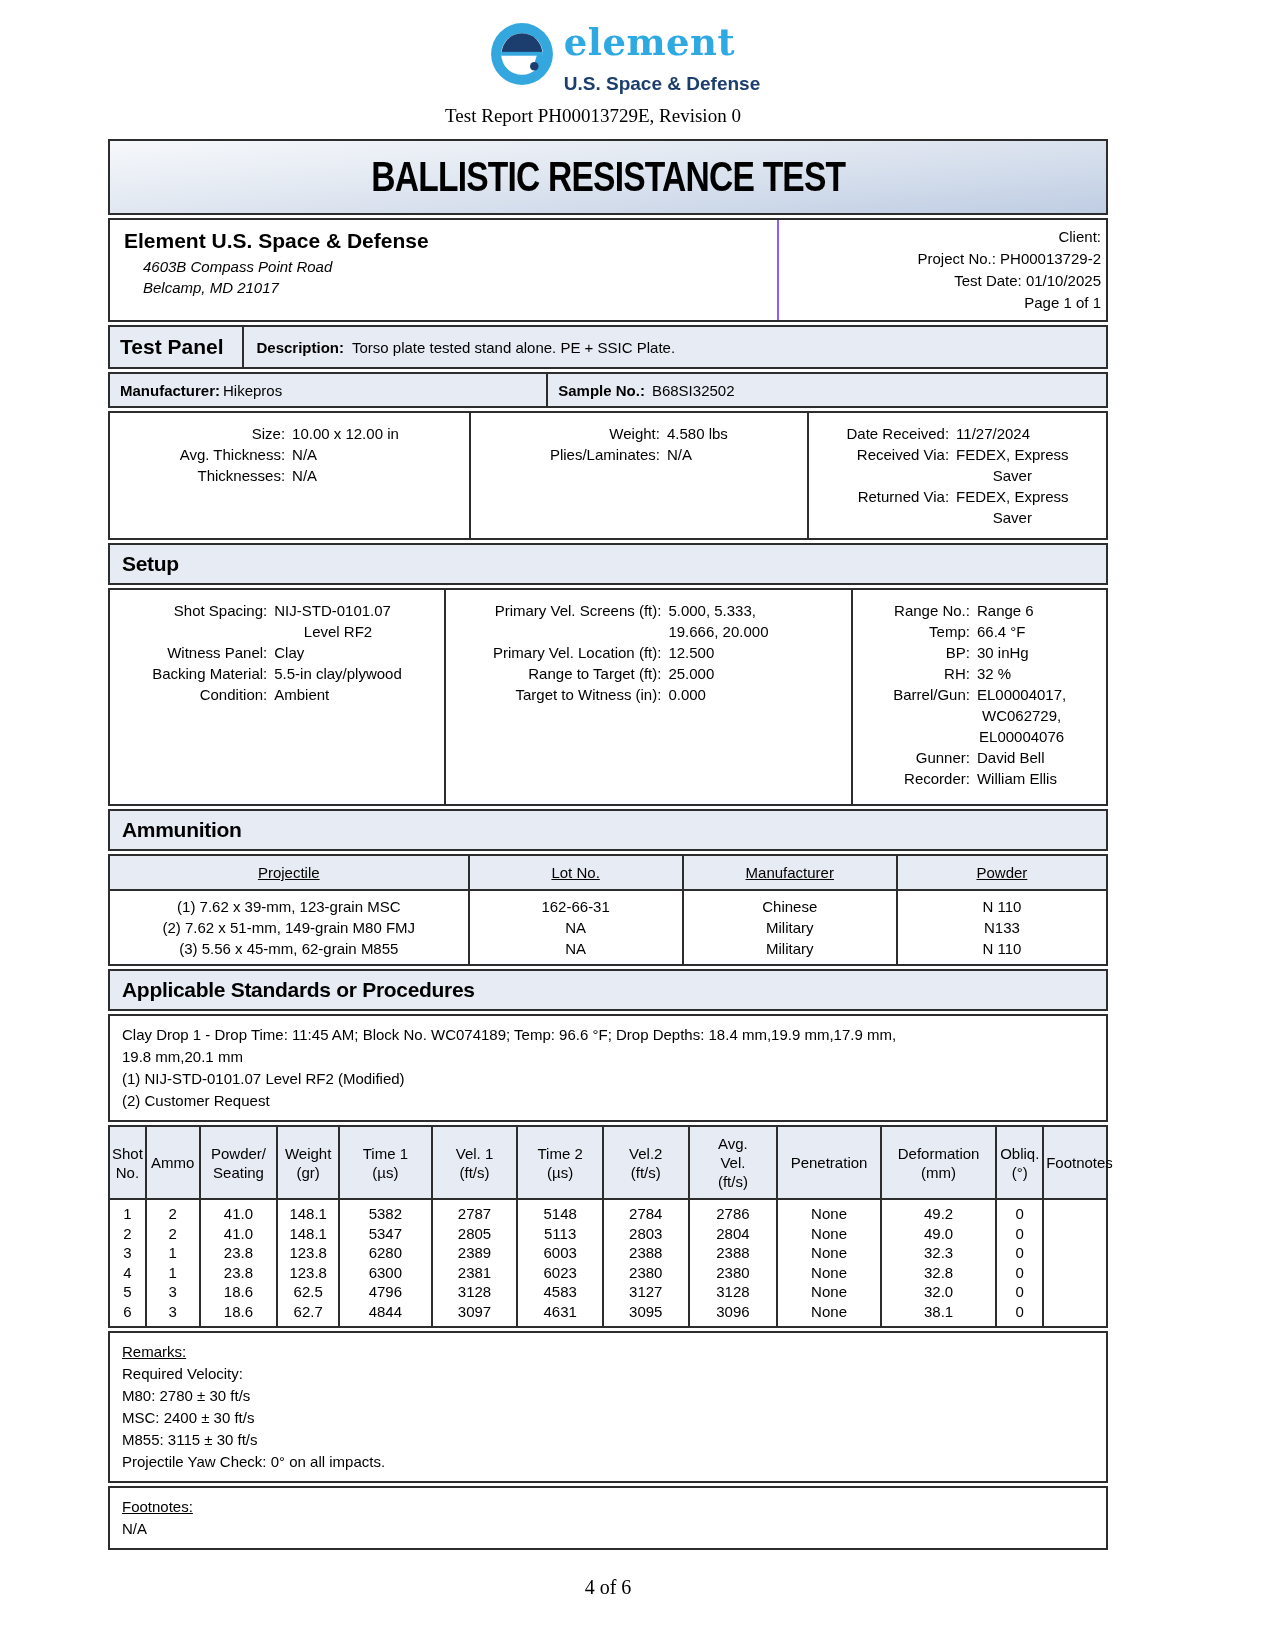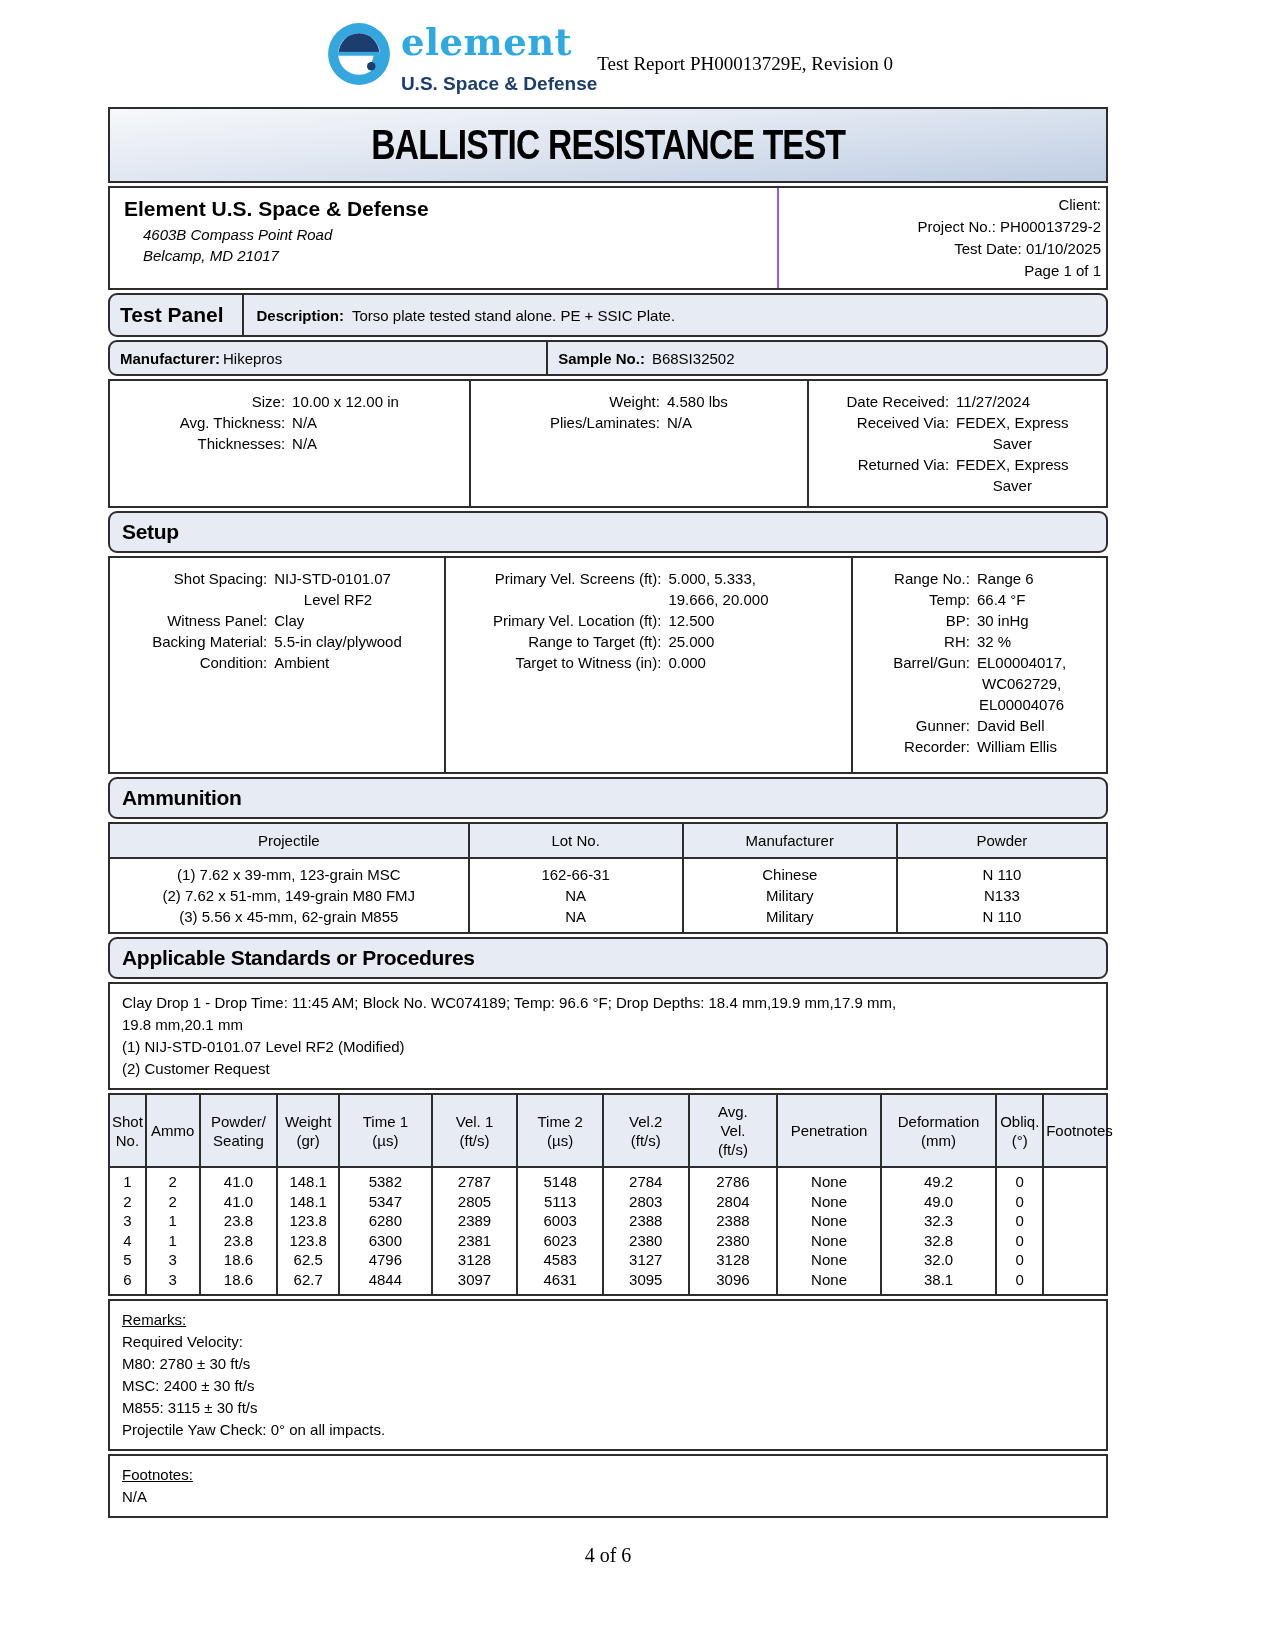--- a/index.html
+++ b/index.html
@@ -8,21 +8,21 @@
     width: 1275px; height: 1646px; overflow: hidden;
     font-family: "Liberation Sans", sans-serif;
     color: #000;
     font-size: 15px;
   }
   .page { position: relative; width: 1275px; height: 1646px; }
 
   
   .top {
     width: 1000px; margin-left: 108px; padding: 22px 0 12px 0;
-    display: flex; align-items: center; justify-content: center;
+    display: flex; align-items: center; justify-content: flex-end; flex-direction: column;
   }
   .logo { display: flex; align-items: flex-start; gap: 10px; margin-left: 34px; }
   .logo-text { display: flex; flex-direction: column; }
   .brand {
     font-family: "DejaVu Serif", serif; font-weight: 700;
     font-size: 37px; line-height: 40px; color: #2FA9E1; letter-spacing: 0.5px;
   }
   .tagline {
     font-size: 19px; font-weight: 600; color: #1C3E6E; margin-top: 11px;
   }
@@ -30,21 +30,21 @@
     font-family: "Liberation Serif", serif; font-size: 19px;
     padding-right: 30px; margin-top: 10px;
   }
 
   
   .doc { width: 1000px; margin-left: 108px; }
   .block {
     border: 2px solid #2d2d2d; margin-top: 3px; background: #fff;
   }
   .block:first-child { margin-top: 0; }
-  .secbg { background: #E7ECF4; border-radius: 9px; }
+  .secbg { background: #E7ECF4; }
 
   .title-bar {
     height: 76px; display: flex; align-items: center; justify-content: center;
     background: linear-gradient(175deg, #f6f8fb 0%, #e3e9f2 40%, #bfcde3 100%);
   }
   .title-bar h1 {
     font-size: 42px; font-weight: 700; letter-spacing: -1px;
     transform: scaleX(0.8); transform-origin: center; white-space: nowrap;
   }
 
@@ -87,21 +87,21 @@
   .kv-value { display: table-cell; text-align: left; white-space: nowrap; line-height: 21px; }
   .kv-value.cont { text-align: center; }
 
   .sec-head { padding: 7px 12px; min-height: 40px; display:flex; align-items:center; }
   .sec-head h2 { font-size: 21px; font-weight: 700; letter-spacing: -0.3px; }
 
   table { width: 100%; border-collapse: collapse; table-layout: fixed; }
   th, td { text-align: center; vertical-align: middle; font-weight: 400; }
   th { background: #E7ECF4; border-bottom: 2px solid #2d2d2d; white-space: pre-line; line-height: 19px; padding: 7px 2px; }
   th + th, td + td { border-left: 2px solid #2d2d2d; }
-  .ammo th { height: 28px; }
+  .ammo th { height: 28px; text-decoration: underline; }
   .ammo td { line-height: 21px; padding: 0 2px; }
   .ammo tbody tr:first-child td { padding-top: 5px; }
   .ammo tbody tr:last-child td { padding-bottom: 5px; }
   .results td { line-height: 19.5px; padding: 0 1px; font-size: 15px; }
   .results tbody tr:first-child td { padding-top: 4px; }
   .results tbody tr:last-child td { padding-bottom: 5px; }
 
   .ammo col.a1 { width: 36%; } .ammo col.a2 { width: 21.5%; }
   .ammo col.a3 { width: 21.5%; } .ammo col.a4 { width: 21%; }
 

